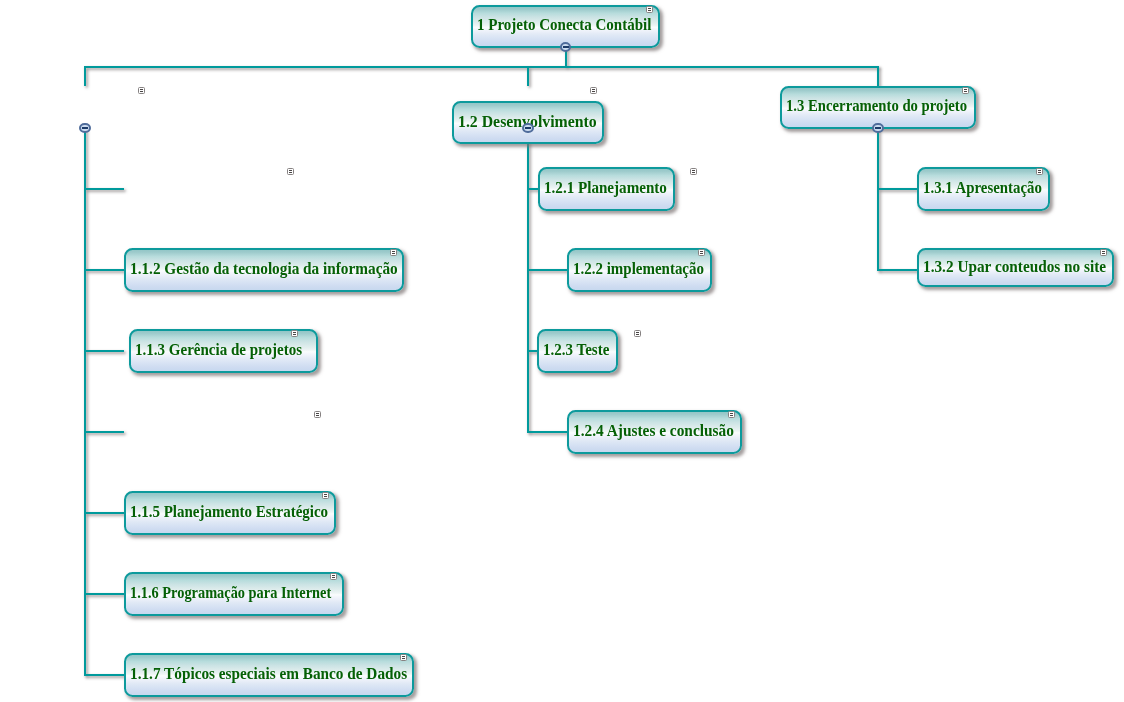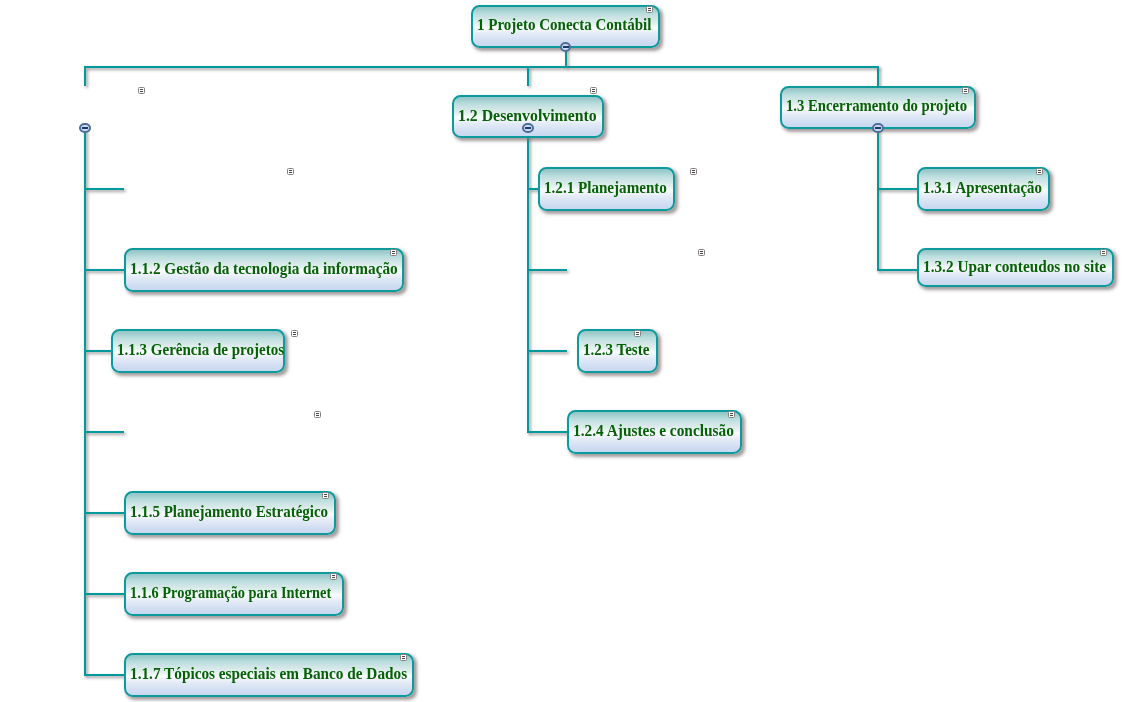--- a/index.html
+++ b/index.html
@@ -78,21 +78,21 @@
   <span class="minus" style="left:559.9px;top:41.7px">
       <b></b>
     </span>
   <span class="note" style="left:138px;top:87px">
       <i class="a"></i>
       <i class="b"></i>
     </span>
   <span class="minus" style="left:78.95px;top:122.6px">
       <b></b>
     </span>
-  <div class="node" style="left:451.9px;top:95px;width:152.2px;height:43.2px">
+  <div class="node" style="left:451.9px;top:101px;width:152.2px;height:43.2px">
     <span class="lbl"><span style="transform: scaleX(0.987628);">1.2 Desenvolvimento</span></span>
   </div>
   <span class="note" style="left:590px;top:87px">
       <i class="a"></i>
       <i class="b"></i>
     </span>
   <span class="minus" style="left:522.2px;top:122.6px">
       <b></b>
     </span>
   <div class="node" style="left:779.8px;top:85.8px;width:196.4px;height:43.2px">
@@ -109,21 +109,21 @@
       <i class="a"></i>
       <i class="b"></i>
     </span>
   <div class="node" style="left:123.8px;top:248.4px;width:280.4px;height:43.2px">
     <span class="lbl"><span style="transform: scaleX(0.954633);">1.1.2 Gestão da tecnologia da informação</span></span>
   </div>
   <span class="note" style="left:390px;top:249px">
       <i class="a"></i>
       <i class="b"></i>
     </span>
-  <div class="node" style="left:111px;top:329.4px;width:174px;height:43.2px">
+  <div class="node" style="left:129px;top:329.4px;width:189px;height:43.2px">
     <span class="lbl"><span style="transform: scaleX(0.938779);">1.1.3 Gerência de projetos</span></span>
   </div>
   <span class="note" style="left:291px;top:330px">
       <i class="a"></i>
       <i class="b"></i>
     </span>
   <span class="note" style="left:314px;top:411px">
       <i class="a"></i>
       <i class="b"></i>
     </span>
@@ -148,25 +148,28 @@
       <i class="a"></i>
       <i class="b"></i>
     </span>
   <div class="node" style="left:538px;top:167.4px;width:137.1px;height:43.2px">
     <span class="lbl"><span style="transform: scaleX(0.94391);">1.2.1 Planejamento</span></span>
   </div>
   <span class="note" style="left:690px;top:168px">
       <i class="a"></i>
       <i class="b"></i>
     </span>
+  <div class="node" style="left:566.9px;top:248.4px;width:145.4px;height:43.2px">
+    <span class="lbl"><span style="transform: scaleX(0.935819);">1.2.2 implementação</span></span>
+  </div>
   <span class="note" style="left:698px;top:249px">
       <i class="a"></i>
       <i class="b"></i>
     </span>
-  <div class="node" style="left:577px;top:329.4px;width:81.2px;height:43.2px">
+  <div class="node" style="left:537px;top:329.4px;width:81.2px;height:43.2px">
     <span class="lbl"><span style="transform: scaleX(0.938138);">1.2.3 Teste</span></span>
   </div>
   <span class="note" style="left:634px;top:330px">
       <i class="a"></i>
       <i class="b"></i>
     </span>
   <div class="node" style="left:566.9px;top:410.4px;width:175.3px;height:43.2px">
     <span class="lbl"><span style="transform: scaleX(0.960239);">1.2.4 Ajustes e conclusão</span></span>
   </div>
   <span class="note" style="left:728px;top:411px">

